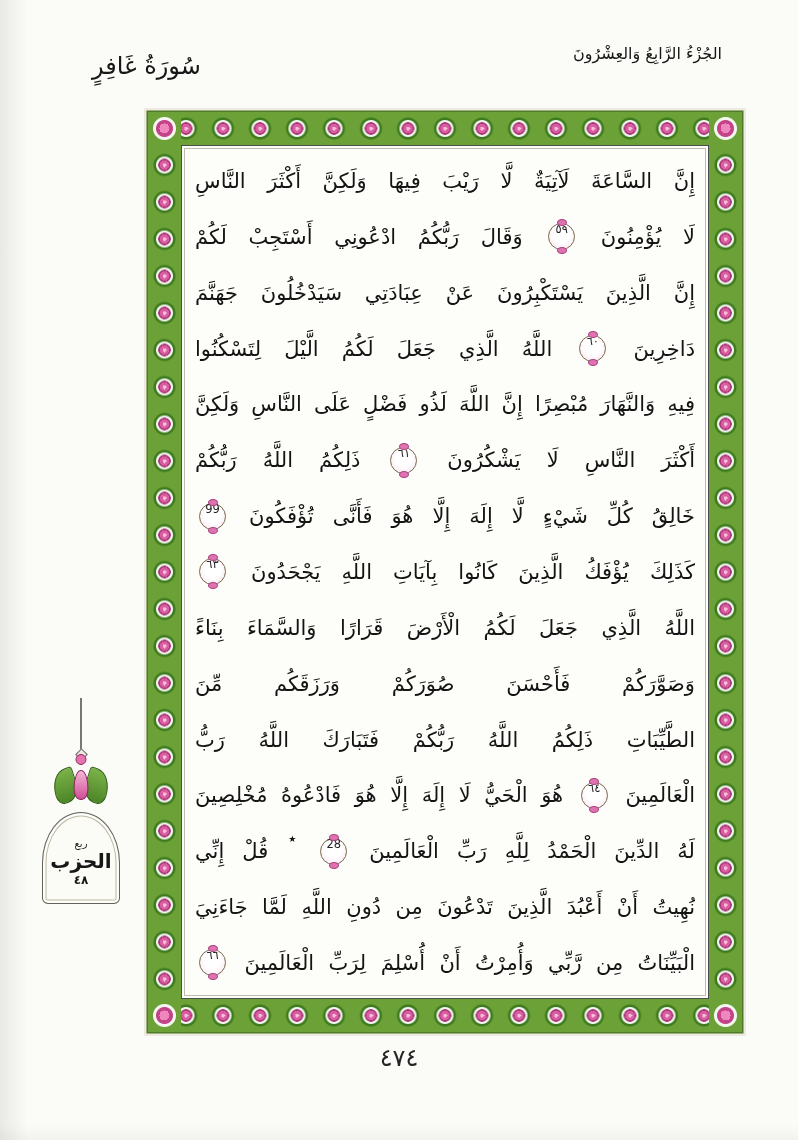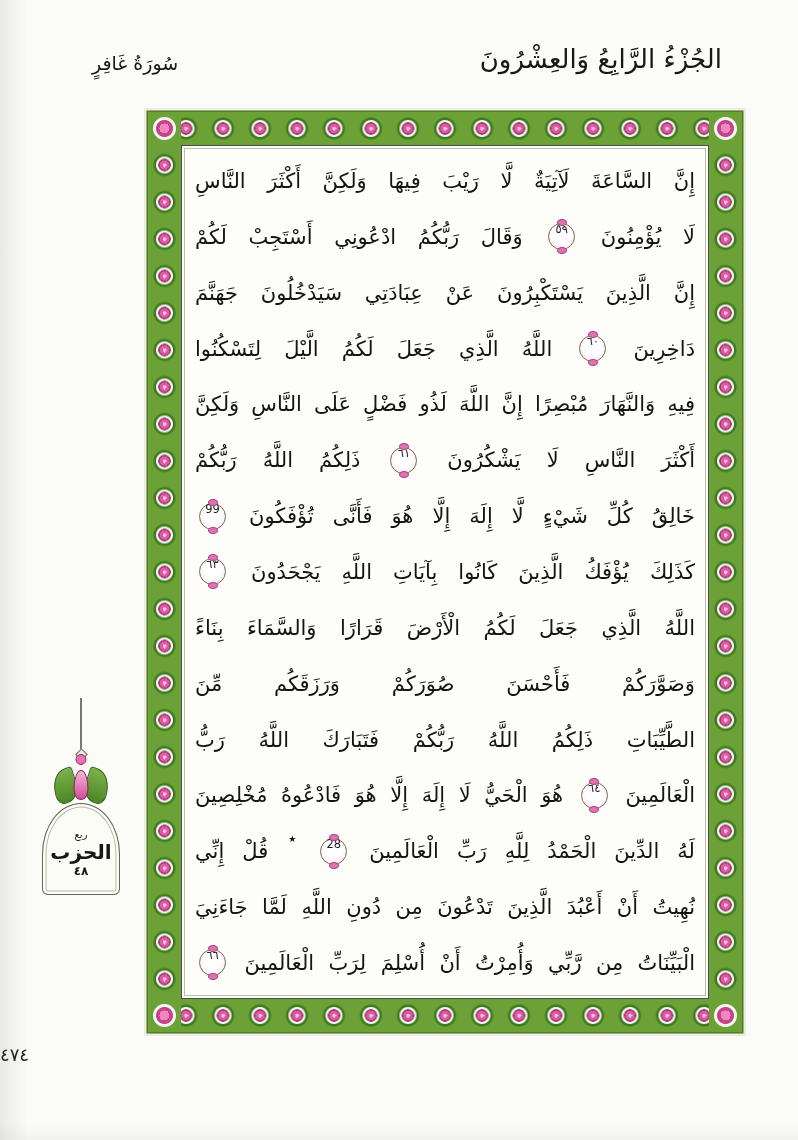--- a/index.html
+++ b/index.html
@@ -9,24 +9,24 @@
     font-family:"DejaVu Sans", sans-serif;
     color:#171717;
   }
   
   .scan-shade-left{position:absolute;left:0;top:0;bottom:0;width:28px;
     background:linear-gradient(90deg, rgba(110,110,110,.13), rgba(110,110,110,0));}
   .scan-shade-bottom{position:absolute;left:0;right:0;bottom:0;height:16px;
     background:linear-gradient(0deg, rgba(120,120,120,.07), rgba(120,120,120,0));}
 
   
-  .header-juz{position:absolute;top:44px;right:76px;font-size:26px;direction:rtl;}
-  .header-surah{position:absolute;top:52px;left:92px;font-size:19px;direction:rtl;}
-  .page-number{position:absolute;top:1044px;left:0;width:100%;text-align:left;
-    font-size:18px;letter-spacing:2px;color:#242424;}
+  .header-juz{position:absolute;top:44px;right:76px;font-size:16px;direction:rtl;}
+  .header-surah{position:absolute;top:52px;left:92px;font-size:24px;direction:rtl;}
+  .page-number{position:absolute;top:1044px;left:0;width:100%;text-align:center;
+    font-size:24px;letter-spacing:2px;color:#242424;}
 
   
   .frame{position:absolute;left:148px;top:112px;width:594px;height:920px;
     box-shadow:0 0 0 1.5px #4e7b28, 0 0 0 4px #eeeadf;}
   .edge{position:absolute;background-color:#6ba136;}
   .edge-top,.edge-bottom{left:0;right:0;height:33px;
     background-image:
       radial-gradient(circle at 50% 50%, #f4bedd 0 2px, #db5da1 2px 4.5px, #a83876 4.5px 6px, rgba(0,0,0,0) 6.5px),
       radial-gradient(circle at 50% 50%, rgba(255,255,255,.92) 0 8px, rgba(255,255,255,0) 9px),
       radial-gradient(circle at 50% 50%, #3e7a1e 0 10.5px, rgba(0,0,0,0) 11.5px);
@@ -73,21 +73,21 @@
   .hizb-crown{position:relative;width:66px;height:44px;margin:0 auto -9px;z-index:2;}
   .leaf{position:absolute;bottom:2px;width:22px;height:32px;
     background:linear-gradient(#7cb24a,#4c8526);border:1.2px solid #2d5f12;}
   .leaf-l{left:5px;border-radius:75% 10% 60% 30%;transform:rotate(-18deg);}
   .leaf-r{right:5px;border-radius:10% 75% 30% 60%;transform:rotate(18deg);}
   .bud{position:absolute;left:50%;bottom:5px;transform:translateX(-50%);width:13px;height:28px;
     background:linear-gradient(#f6b6d6,#cf4e97);border:1.2px solid #92275f;
     border-radius:50% 50% 45% 45%/62% 62% 38% 38%;}
   .bud-top{position:absolute;left:50%;top:-7px;transform:translateX(-50%);width:9px;height:9px;
     background:#e473b0;border:1px solid #92275f;border-radius:50%;}
-  .hizb-arch{position:relative;z-index:1;width:78px;height:92px;margin:7px auto;background:#fcfcf6;
+  .hizb-arch{position:relative;z-index:1;width:78px;height:92px;margin:16px auto;background:#fcfcf6;
     border:1.6px solid #63625c;border-radius:40px 40px 6px 6px/52px 52px 6px 6px;
     box-shadow:inset 0 0 0 2.5px #fdfdf9, inset 0 0 0 3.5px #bdb8a6;
     display:flex;flex-direction:column;align-items:center;justify-content:center;padding-top:10px;box-sizing:border-box;}
   .hizb-rub{font-size:10px;line-height:1.1;}
   .hizb-word{font-size:20px;font-weight:bold;line-height:1.2;}
   .hizb-num{font-size:12px;line-height:1.2;font-weight:bold;}
 </style>
 </head>
 <body>
 

